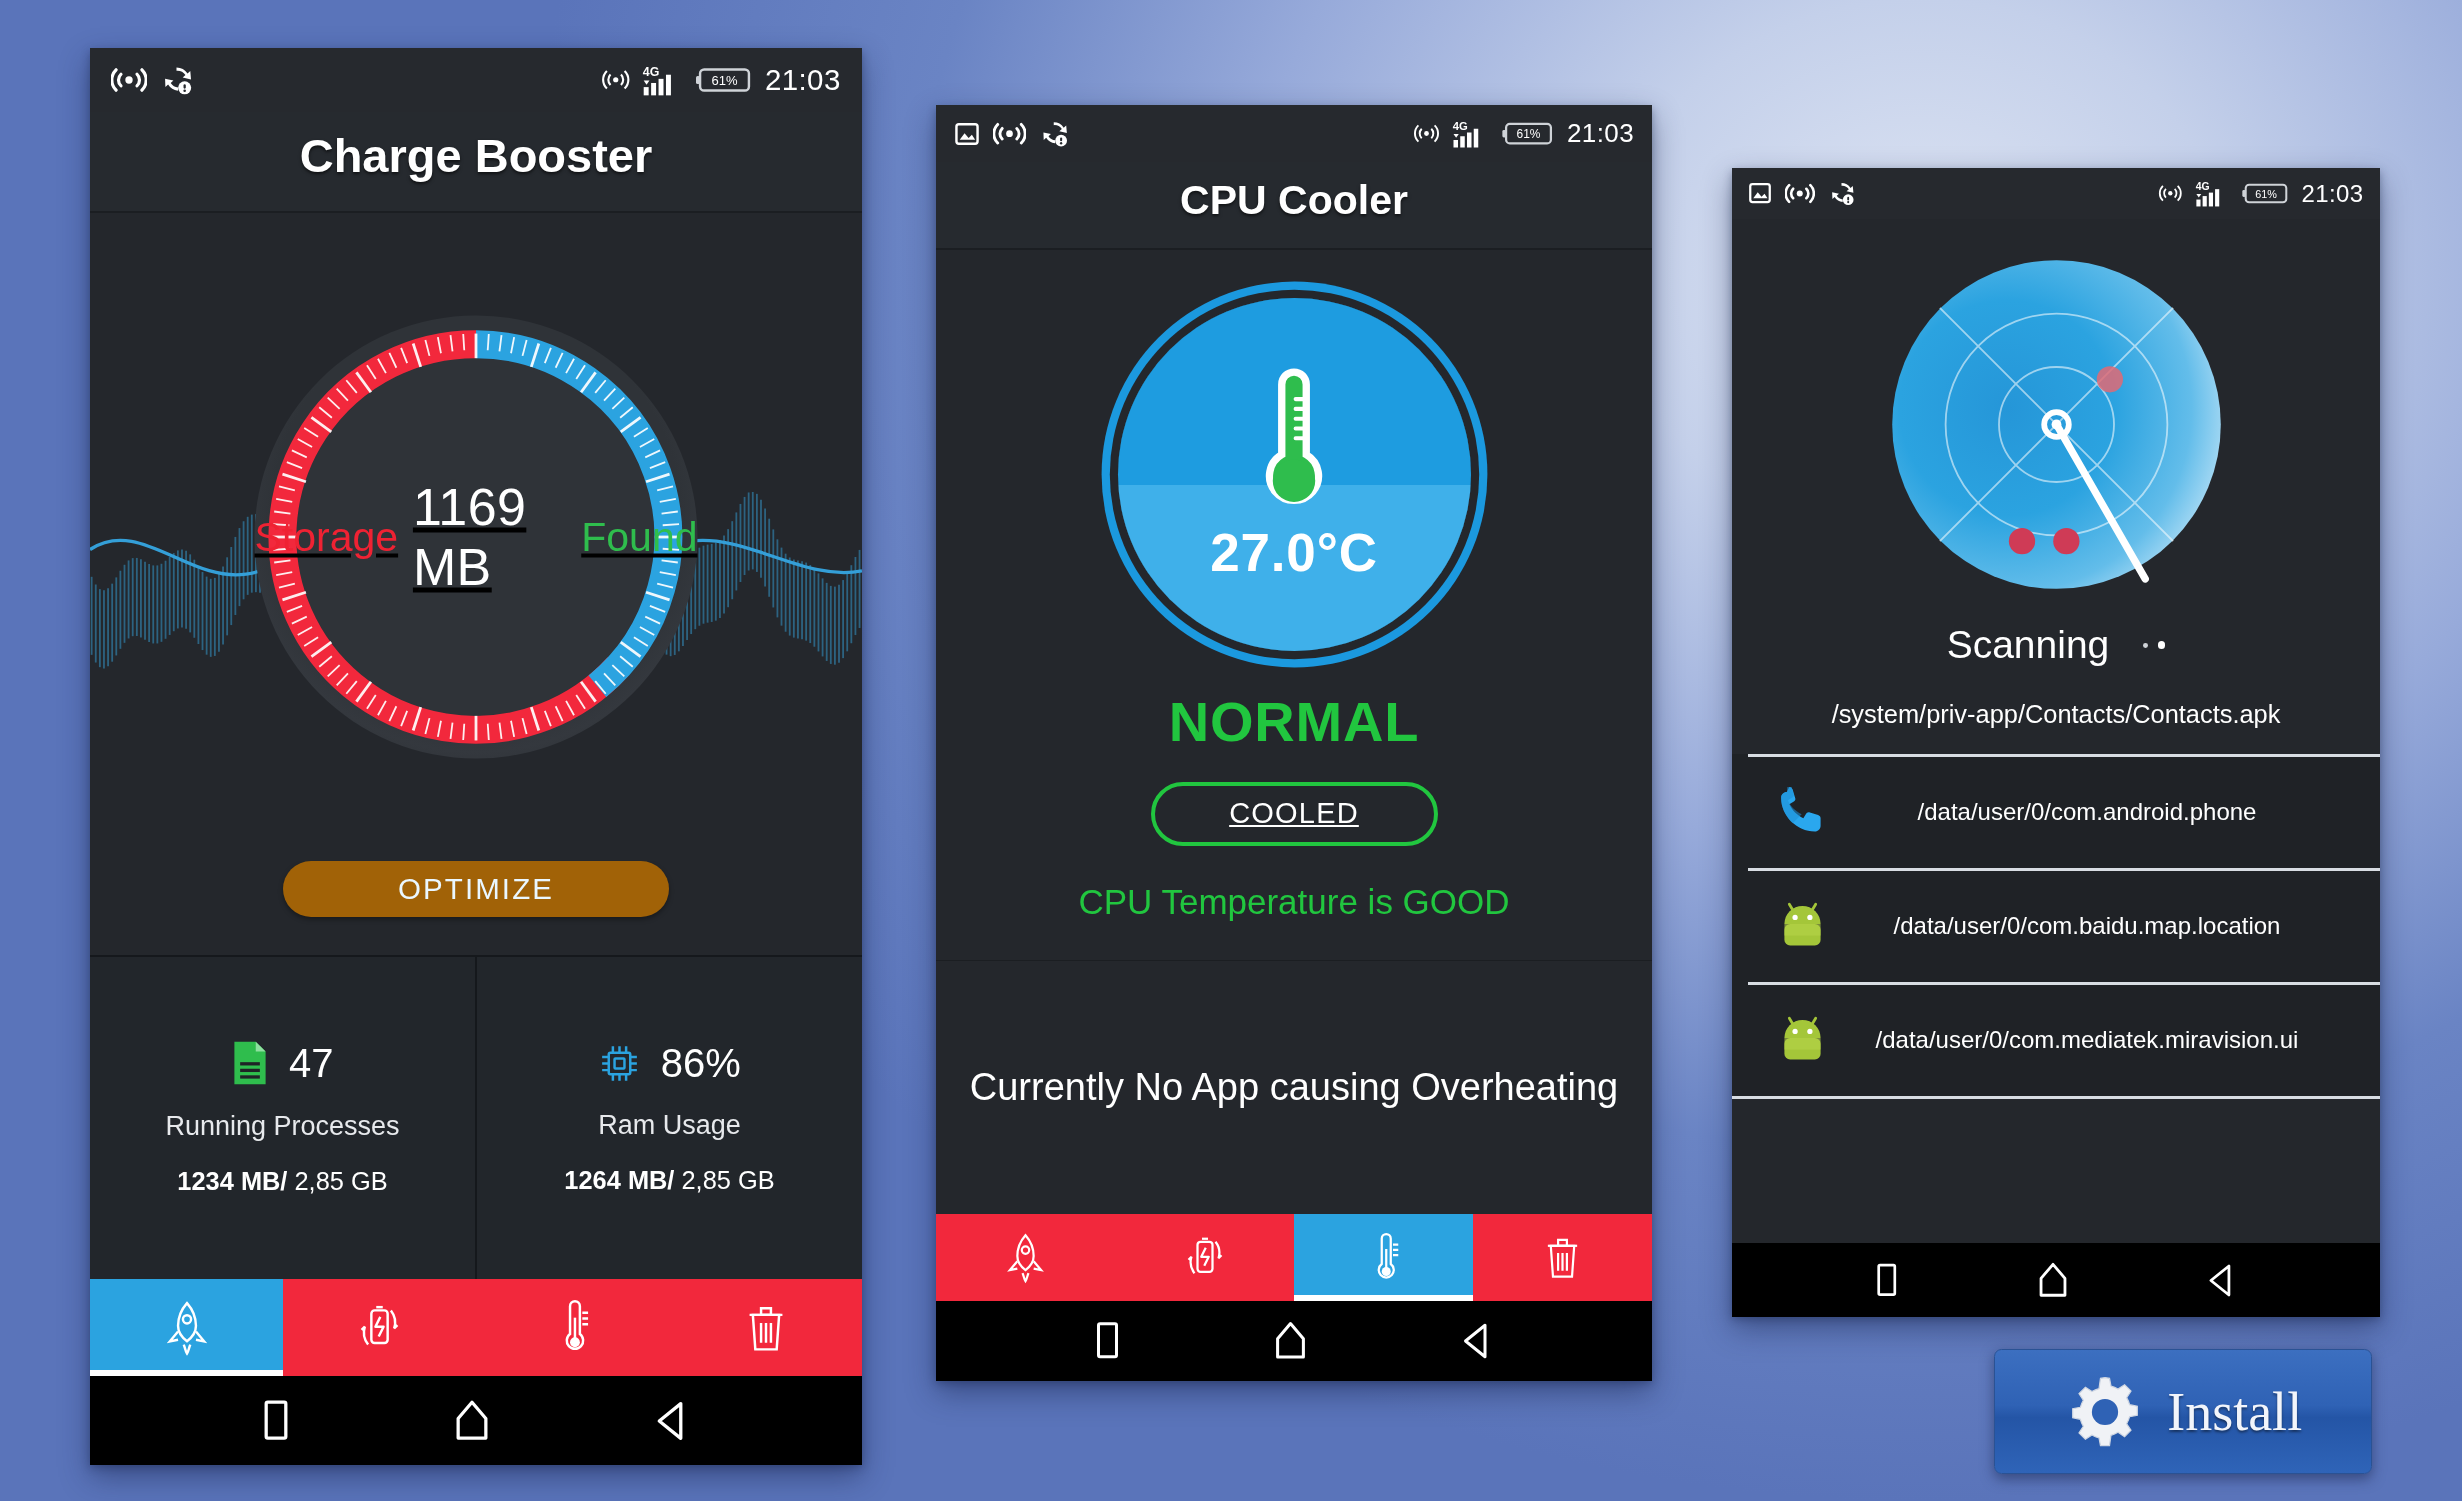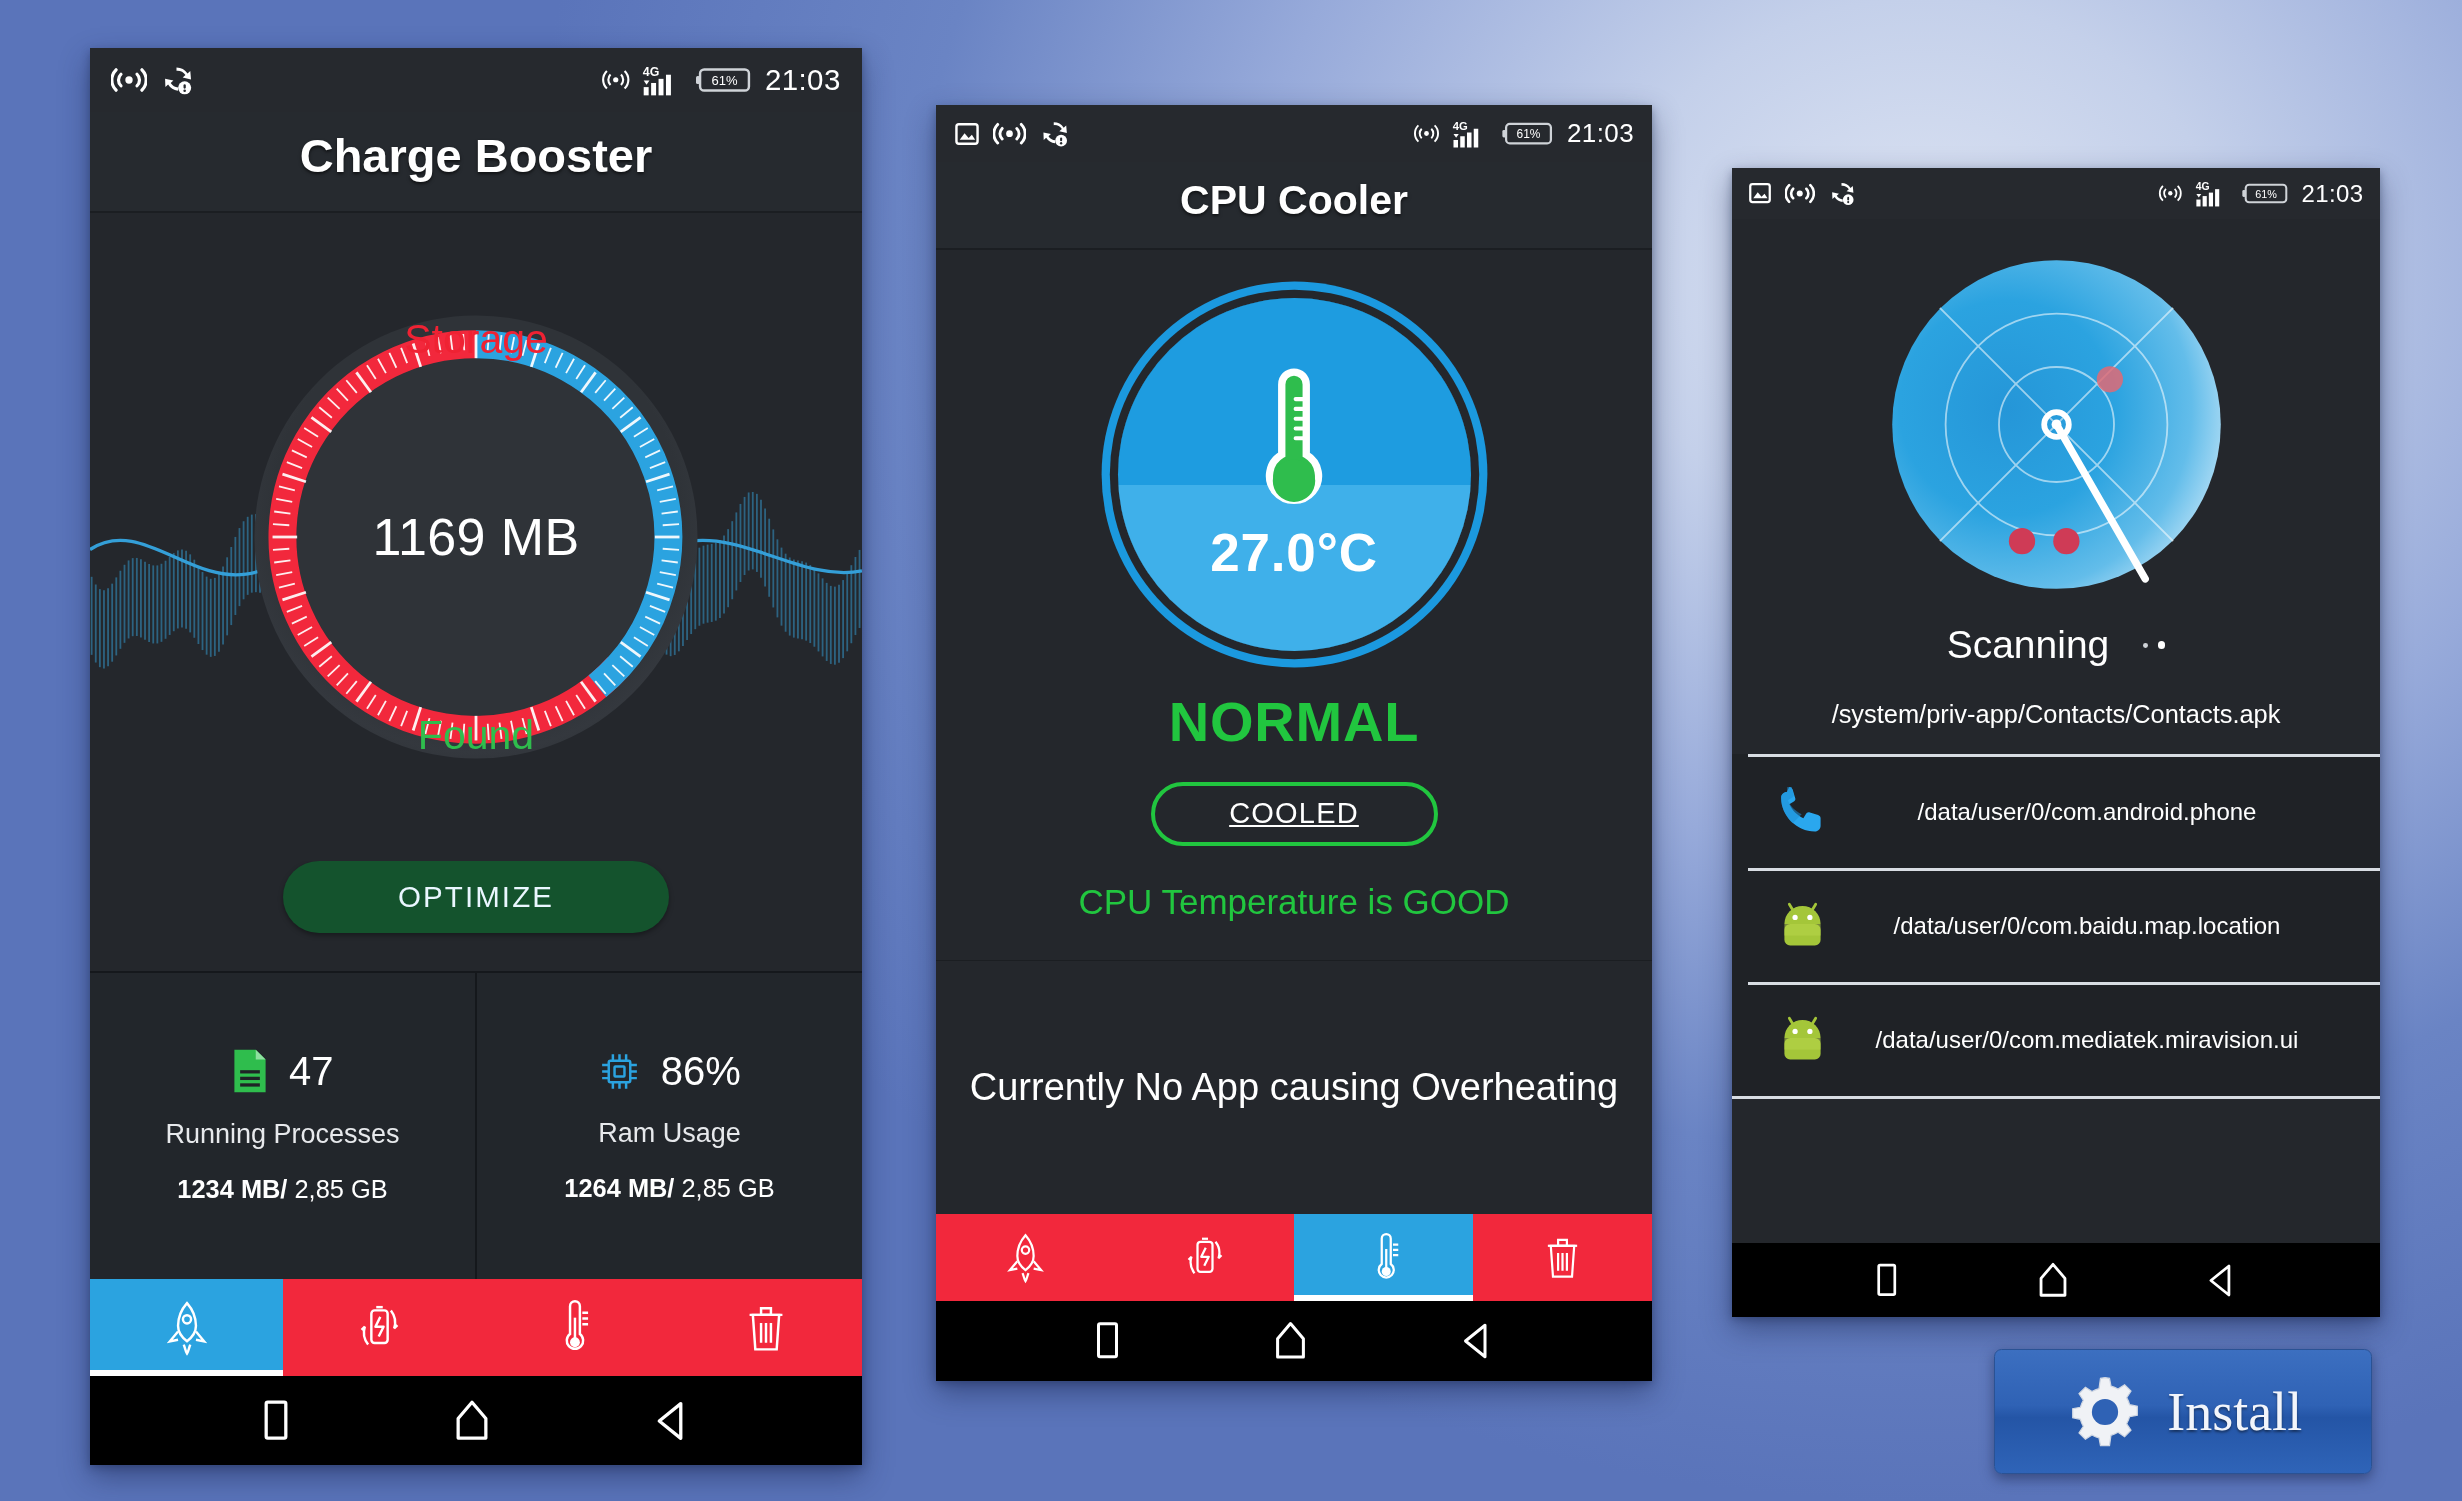--- a/index.html
+++ b/index.html
@@ -68,31 +68,32 @@
     position: absolute; left: 50%; top: 50%;
     transform: translate(-50%,-50%);
     width: 443px; height: 443px;
   }
   .gauge-shadow {
     position: absolute; inset: 0; border-radius: 50%;
     background: radial-gradient(circle at 50% 45%, #2f3338 62%, #34383e 72%, #2a2e33 86%, rgba(36,39,44,0) 95%);
   }
   .gauge-labels {
     position: absolute; inset: 0;
-    display: flex; flex-direction: column; align-items: center; justify-content: space-between;
+    display: flex; flex-direction: row; align-items: center; justify-content: flex-end;
     gap: 14.8px;
+    text-decoration: underline;
   }
   .g-top { color: #ef2233; font-size: 41px; }
   .g-mid { color: #ffffff; font-size: 52px; letter-spacing: 0.4px; }
   .g-bot { color: #2fbd4d; font-size: 41px; }
 
   .opt-wrap { flex: none; background: #24272c; padding: 0 0 38px; display:flex; justify-content:center; }
   .optimize-btn {
-    width: 386px; height: 72px; border-radius: 39px;
-    background: #14532d; border: none;
+    width: 386px; height: 56px; border-radius: 39px;
+    background: #a16207; border: none;
     color: #eaf7ff; font-size: 29.5px; letter-spacing: 2.1px;
     cursor: pointer;
     box-shadow: 0 2.5px 5.7px rgba(0,0,0,.35);
     font-family: "Liberation Sans", sans-serif;
   }
 
   .stats {
     flex: 1;
     display: flex;
     background: #22262b;

